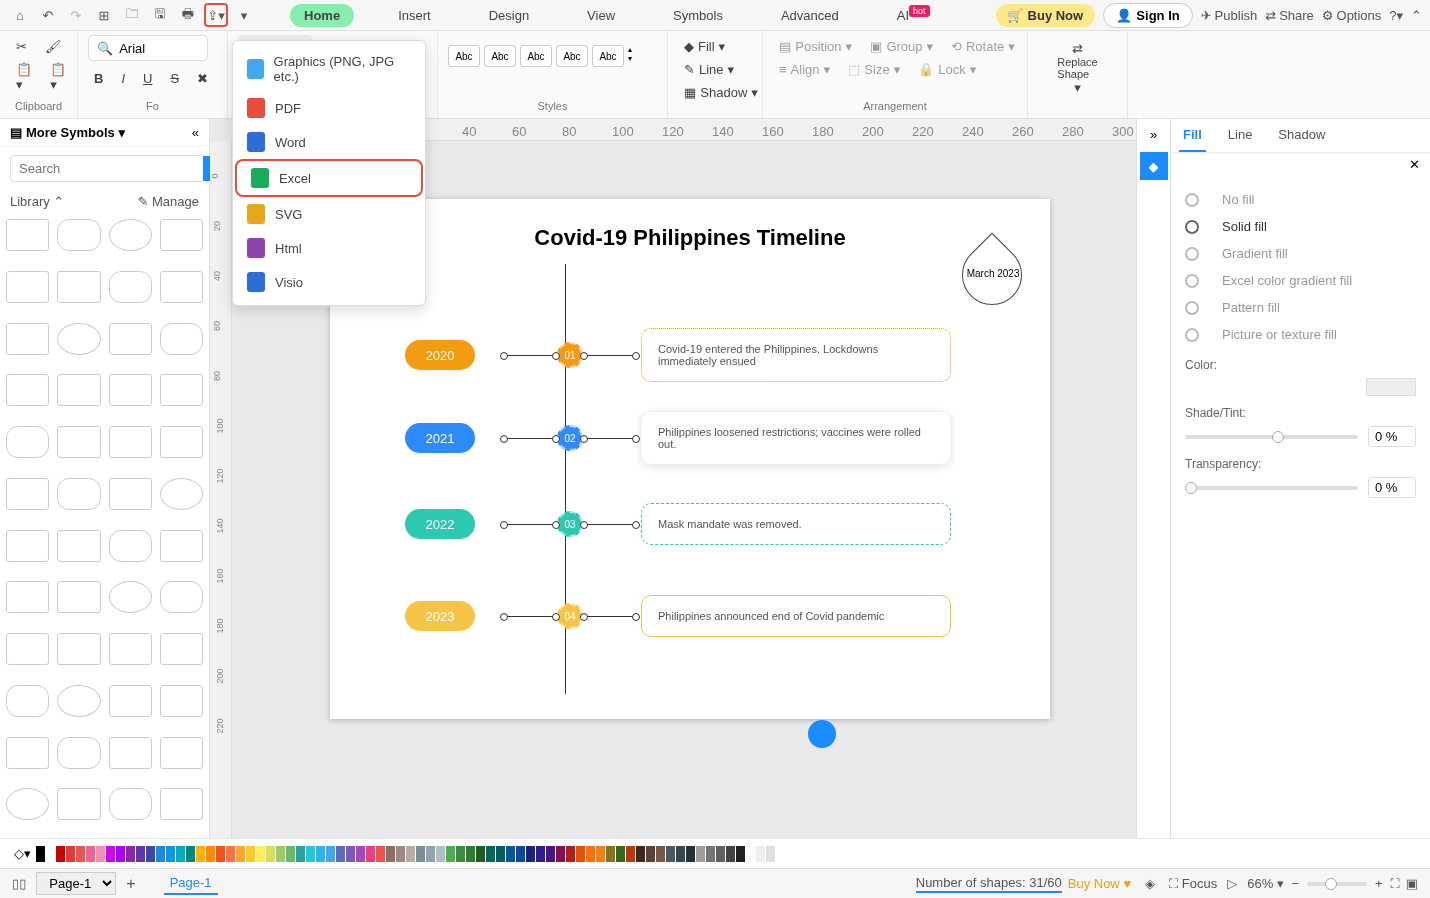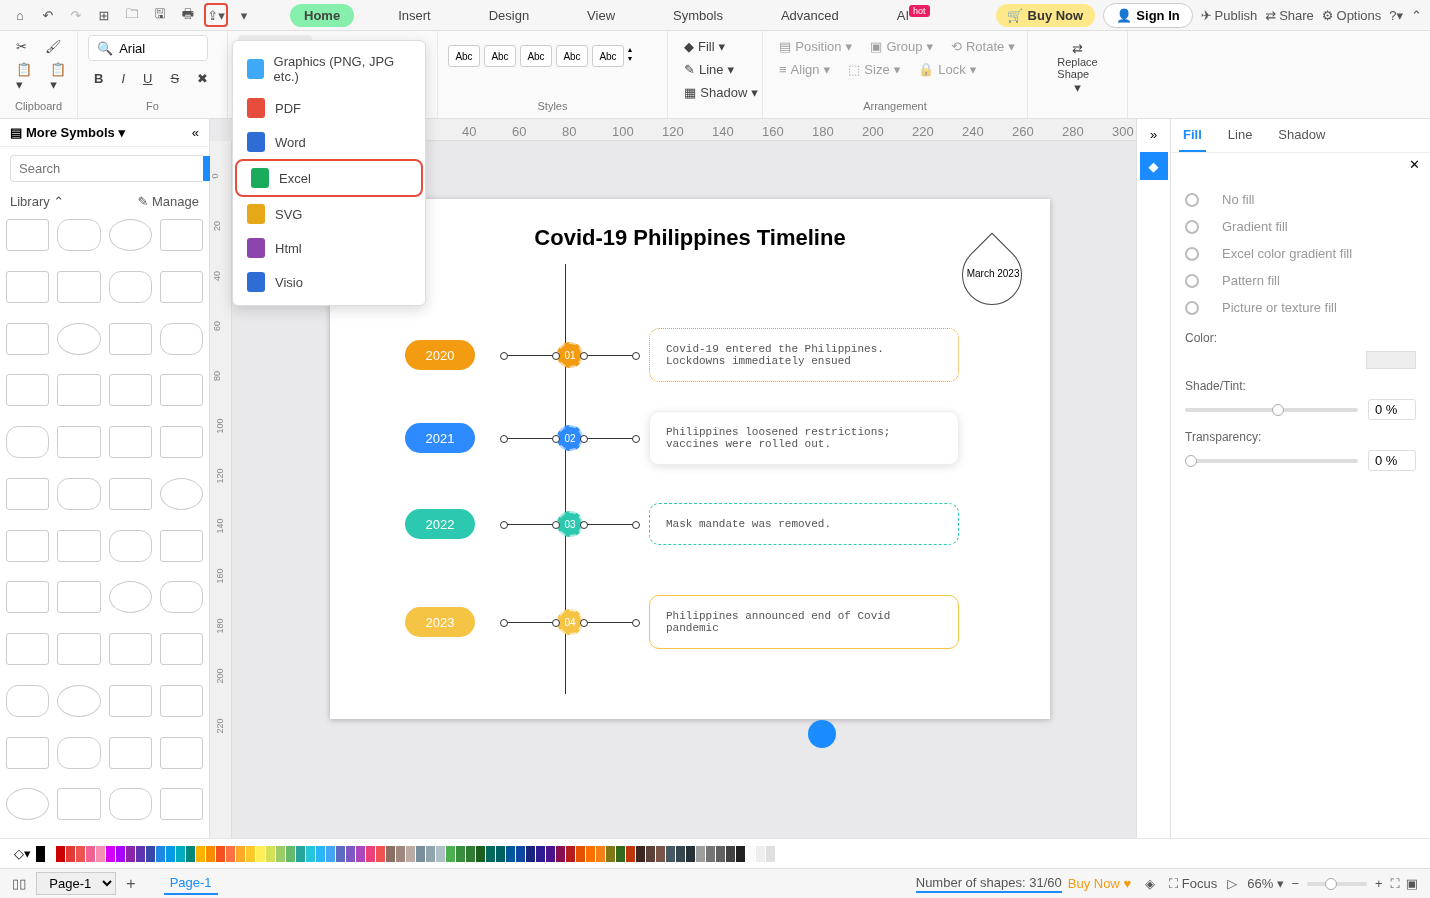--- a/index.html
+++ b/index.html
@@ -46,21 +46,21 @@
 .date-bubble{position:absolute;right:28px;top:46px;width:60px;height:60px;border:1px solid #444;border-radius:0 50% 50% 50%;transform:rotate(45deg);}
 .date-bubble span{display:block;transform:rotate(-45deg);font-size:10px;text-align:center;margin-top:22px;}
 .timeline-line{position:absolute;left:235px;top:65px;width:1px;height:430px;background:#333;}
 .tl-row{position:absolute;left:75px;display:flex;align-items:center;}
 .year-pill{width:70px;height:30px;border-radius:15px;color:#fff;display:flex;align-items:center;justify-content:center;font-size:13px;}
 .node-circle{width:26px;height:26px;border-radius:50%;display:flex;align-items:center;justify-content:center;color:#fff;font-size:10px;border:2px dashed rgba(255,255,255,0.6);}
 .connector-h{width:54px;height:1px;background:#333;position:relative;}
 .connector-h::before,.connector-h::after{content:'';position:absolute;width:6px;height:6px;border:1px solid #333;border-radius:50%;background:#fff;top:-3px;}
 .connector-h::before{left:-3px;}
 .connector-h::after{right:-3px;}
-.desc-box{width:310px;min-height:40px;border-radius:10px;padding:14px 16px;font-size:11px;color:#555;margin-left:12px;font-family:Liberation Mono, monospace;}
+.desc-box{width:310px;min-height:40px;border-radius:10px;padding:14px 16px;font-size:11px;color:#555;margin-left:4px;}
 .c-orange{background:#f39c12;}
 .c-blue{background:#2e8bff;}
 .c-teal{background:#2cc9b0;}
 .c-yellow{background:#f6c445;}
 
 .right-panel{width:260px;background:#fff;border-left:1px solid #e0e0e0;display:flex;flex-direction:column;}
 .rp-tabs{display:flex;border-bottom:1px solid #eee;padding:0 8px;gap:18px;}
 .rp-tab{padding:8px 4px;cursor:pointer;color:#555;}
 .rp-tab.active{color:#1a8cff;font-weight:600;border-bottom:2px solid #1a8cff;}
 .rp-body{padding:10px 14px;}
@@ -353,20 +353,24 @@
         <div class="rp-tab">Shadow</div>
       </div>
     <div style="display:flex;justify-content:flex-end;padding:4px 10px">
         <span style="cursor:pointer">✕</span>
       </div>
     <div class="rp-body">
       <div id="fill-options">
           <div class="radio-row">
             <div class="radio"></div>
             <span>No fill</span>
+          </div>
+          <div class="radio-row active">
+            <div class="radio"></div>
+            <span>Solid fill</span>
           </div>
           <div class="radio-row">
             <div class="radio"></div>
             <span>Gradient fill</span>
           </div>
           <div class="radio-row">
             <div class="radio"></div>
             <span>Excel color gradient fill</span>
           </div>
           <div class="radio-row">

